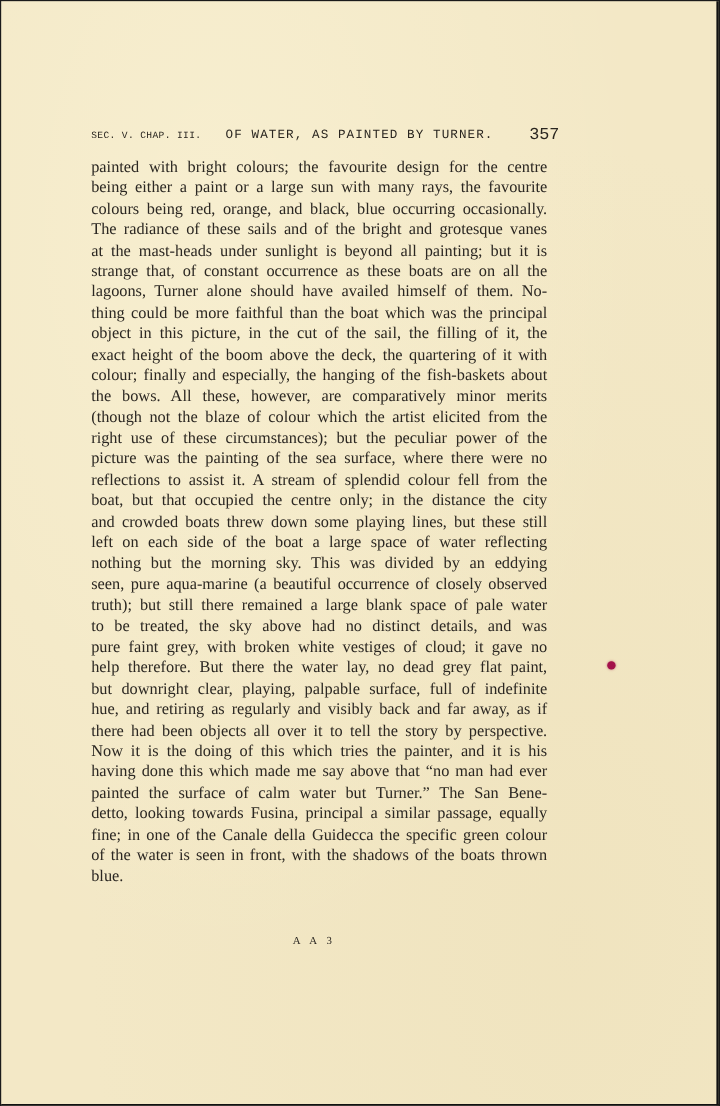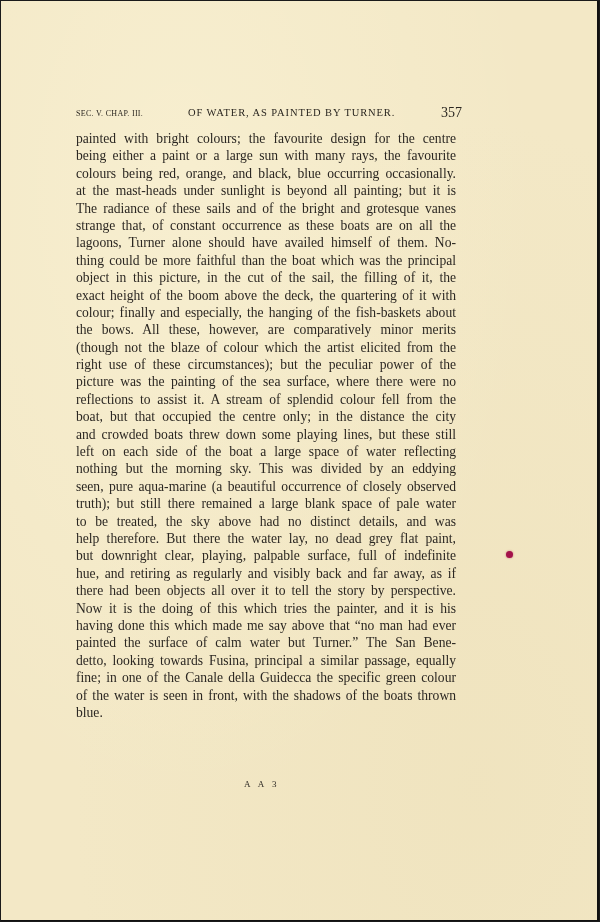--- a/index.html
+++ b/index.html
@@ -22,21 +22,21 @@
         radial-gradient(ellipse at 80% 85%, rgba(230,215,170,0.25), rgba(0,0,0,0) 60%);
       border-right: 2px solid #111;
       border-bottom: 1px solid #111;
     }
     .header {
       position: absolute;
       left: 75px;
       top: 105px;
       width: 380px;
       height: 16px;
-      font-family: Liberation Serif, serif;
+      font-family: Liberation Mono, monospace;
       color: #2a2620;
     }
     .header .sec {
       position: absolute;
       left: 0;
       top: 3px;
       font-size: 8px;
       letter-spacing: 0.3px;
       font-variant: small-caps;
     }
@@ -101,40 +101,41 @@
   <div class="header">
     <span class="sec">SEC. V. CHAP. III.</span>
     <span class="title">OF WATER, AS PAINTED BY TURNER.</span>
     <span class="pageno">357</span>
   </div>
 
   <div class="body-text" id="body-lines">
       <span class="line">painted with bright colours; the favourite design for the centre</span>
       <span class="line">being either a paint or a large sun with many rays, the favourite</span>
       <span class="line">colours being red, orange, and black, blue occurring occasionally.</span>
+      <span class="line">The radiance of these sails and of the bright and grotesque vanes</span>
       <span class="line">at the mast-heads under sunlight is beyond all painting; but it is</span>
-      <span class="line">The radiance of these sails and of the bright and grotesque vanes</span>
       <span class="line">strange that, of constant occurrence as these boats are on all the</span>
       <span class="line">lagoons, Turner alone should have availed himself of them.  No-</span>
       <span class="line">thing could be more faithful than the boat which was the principal</span>
       <span class="line">object in this picture, in the cut of the sail, the filling of it, the</span>
       <span class="line">exact height of the boom above the deck, the quartering of it with</span>
       <span class="line">colour; finally and especially, the hanging of the fish-baskets about</span>
       <span class="line">the bows.  All these, however, are comparatively minor merits</span>
       <span class="line">(though not the blaze of colour which the artist elicited from the</span>
       <span class="line">right use of these circumstances); but the peculiar power of the</span>
       <span class="line">picture was the painting of the sea surface, where there were no</span>
       <span class="line">reflections to assist it.  A stream of splendid colour fell from the</span>
       <span class="line">boat, but that occupied the centre only; in the distance the city</span>
       <span class="line">and crowded boats threw down some playing lines, but these still</span>
       <span class="line">left on each side of the boat a large space of water reflecting</span>
       <span class="line">nothing but the morning sky.  This was divided by an eddying</span>
       <span class="line">seen, pure aqua-marine (a beautiful occurrence of closely observed</span>
       <span class="line">truth); but still there remained a large blank space of pale water</span>
       <span class="line">to be treated, the sky above had no distinct details, and was</span>
+      <span class="line">pure faint grey, with broken white vestiges of cloud; it gave no</span>
       <span class="line">help therefore.  But there the water lay, no dead grey flat paint,</span>
       <span class="line">but downright clear, playing, palpable surface, full of indefinite</span>
       <span class="line">hue, and retiring as regularly and visibly back and far away, as if</span>
       <span class="line">there had been objects all over it to tell the story by perspective.</span>
       <span class="line">Now it is the doing of this which tries the painter, and it is his</span>
       <span class="line">having done this which made me say above that “no man had ever</span>
       <span class="line">painted the surface of calm water but Turner.”  The San Bene-</span>
       <span class="line">detto, looking towards Fusina, principal a similar passage, equally</span>
       <span class="line">fine; in one of the Canale della Guidecca the specific green colour</span>
       <span class="line">of the water is seen in front, with the shadows of the boats thrown</span>

